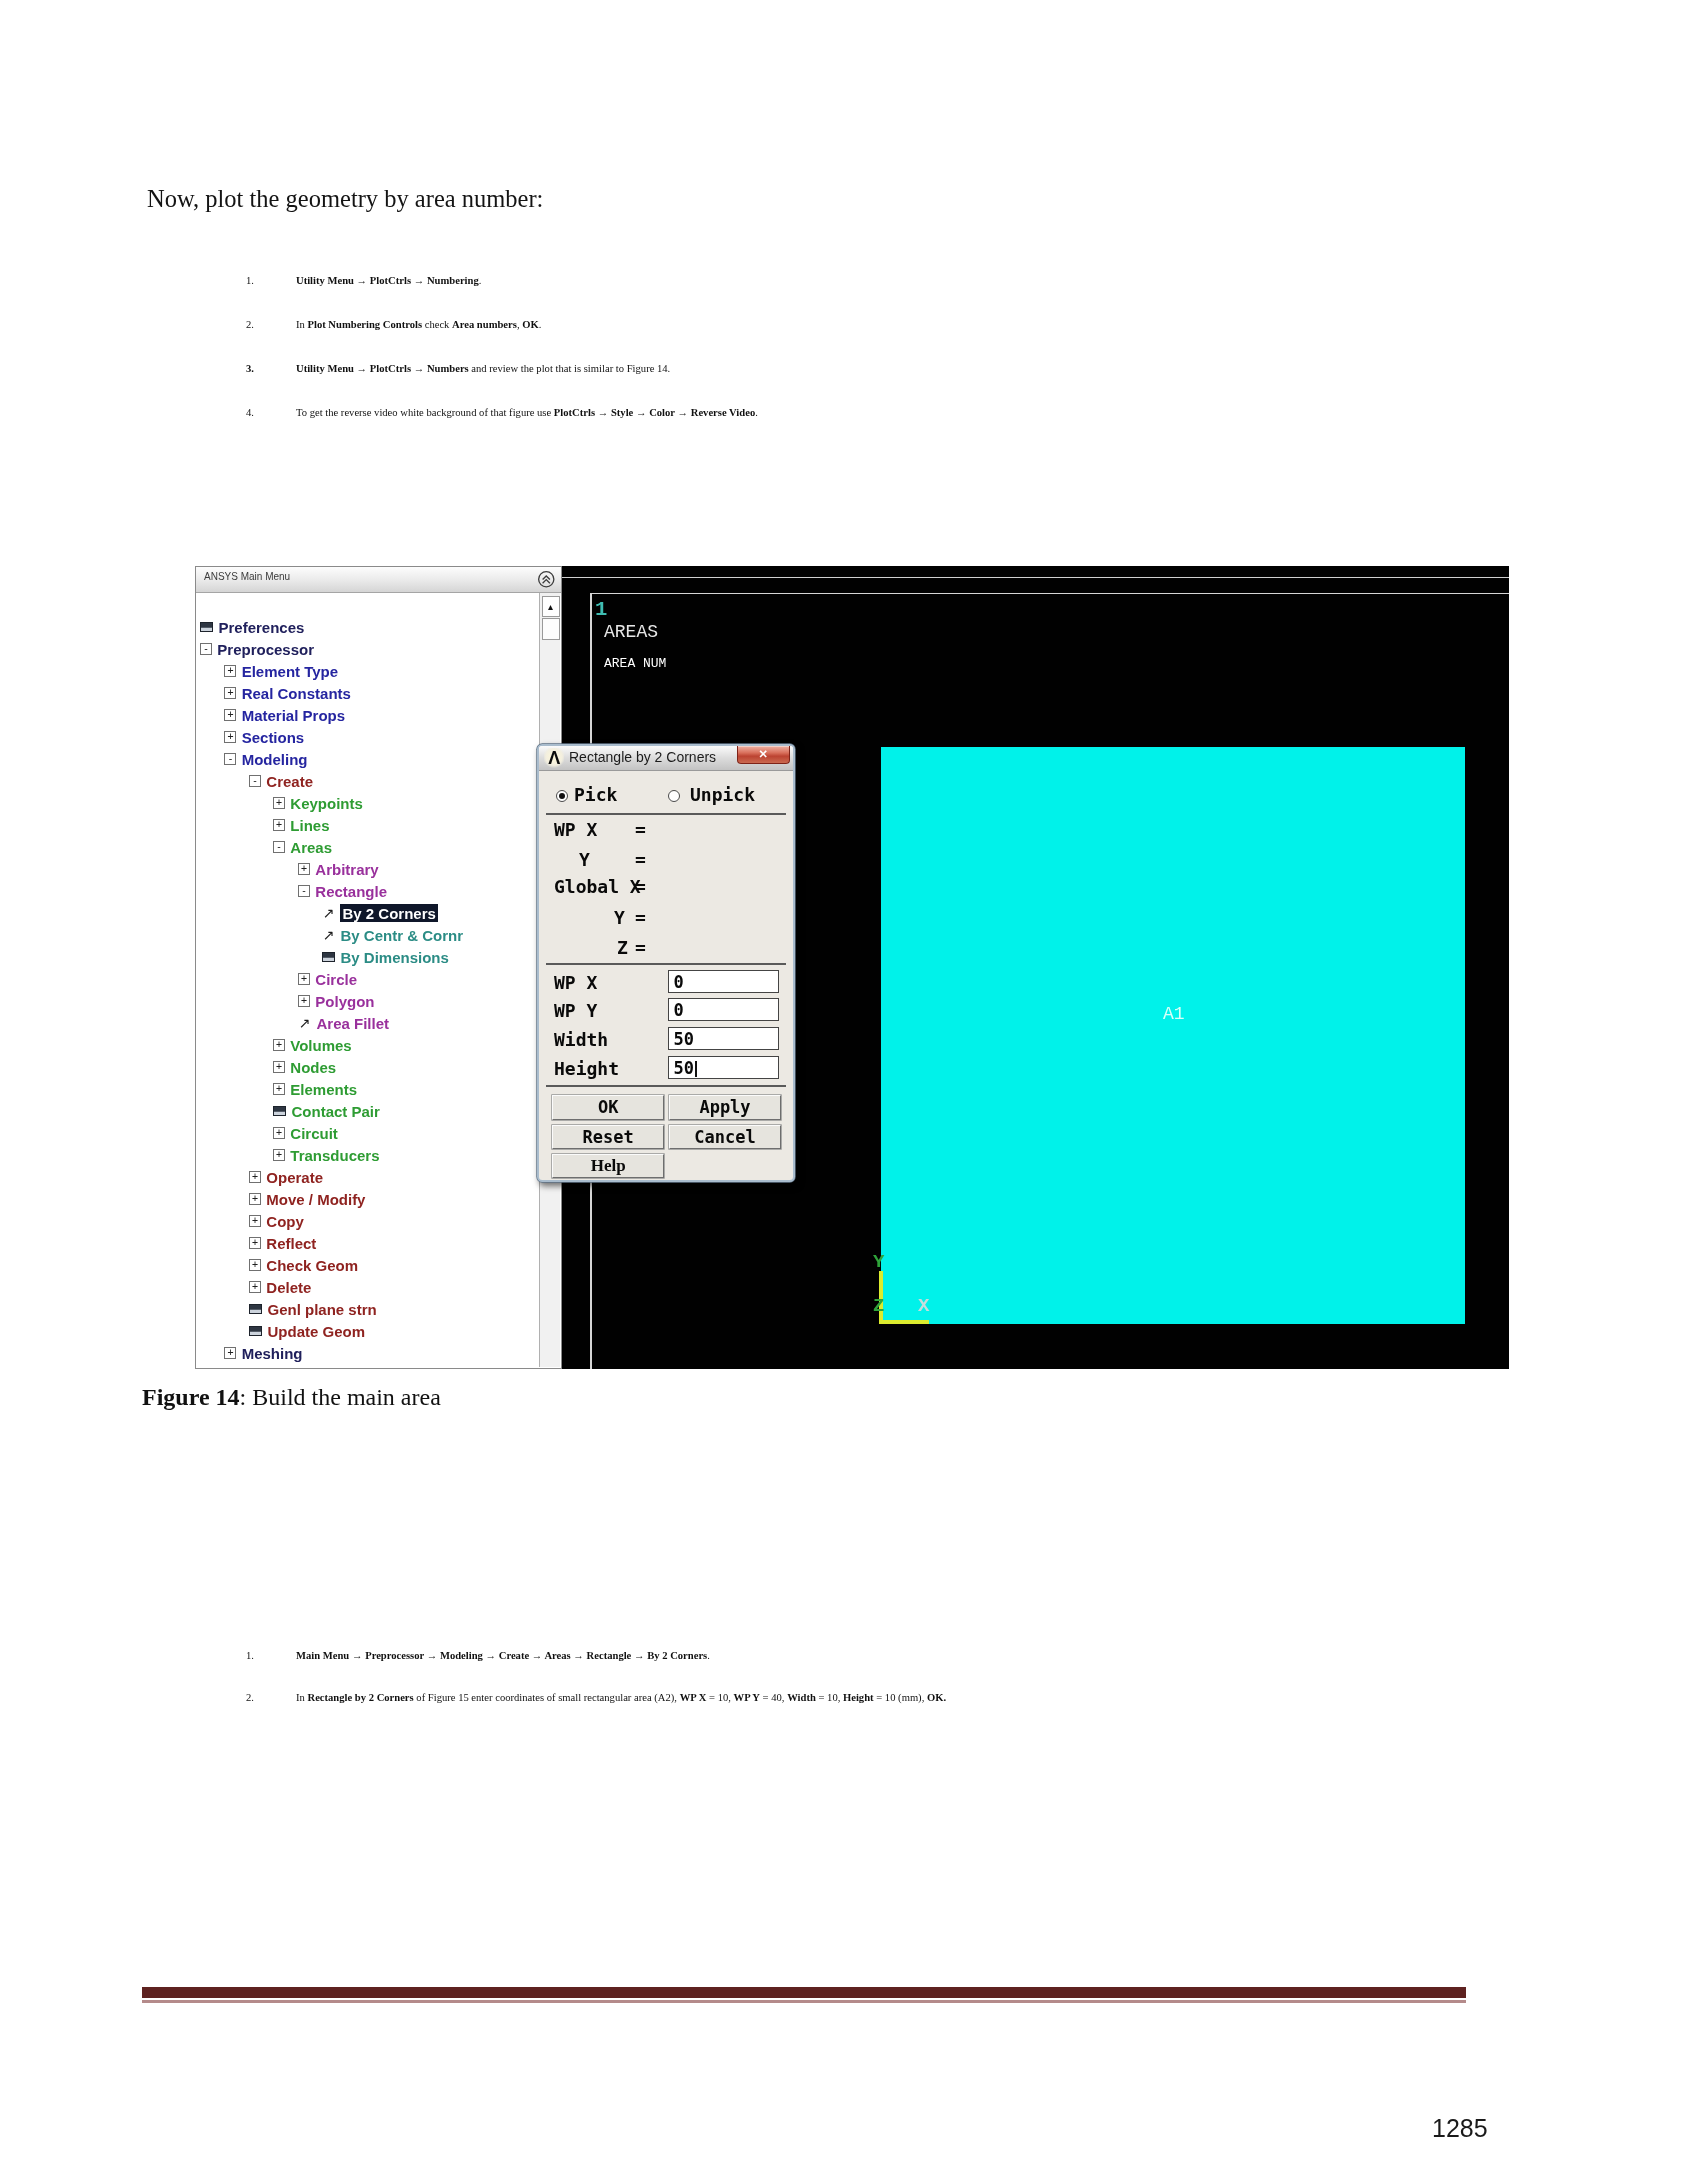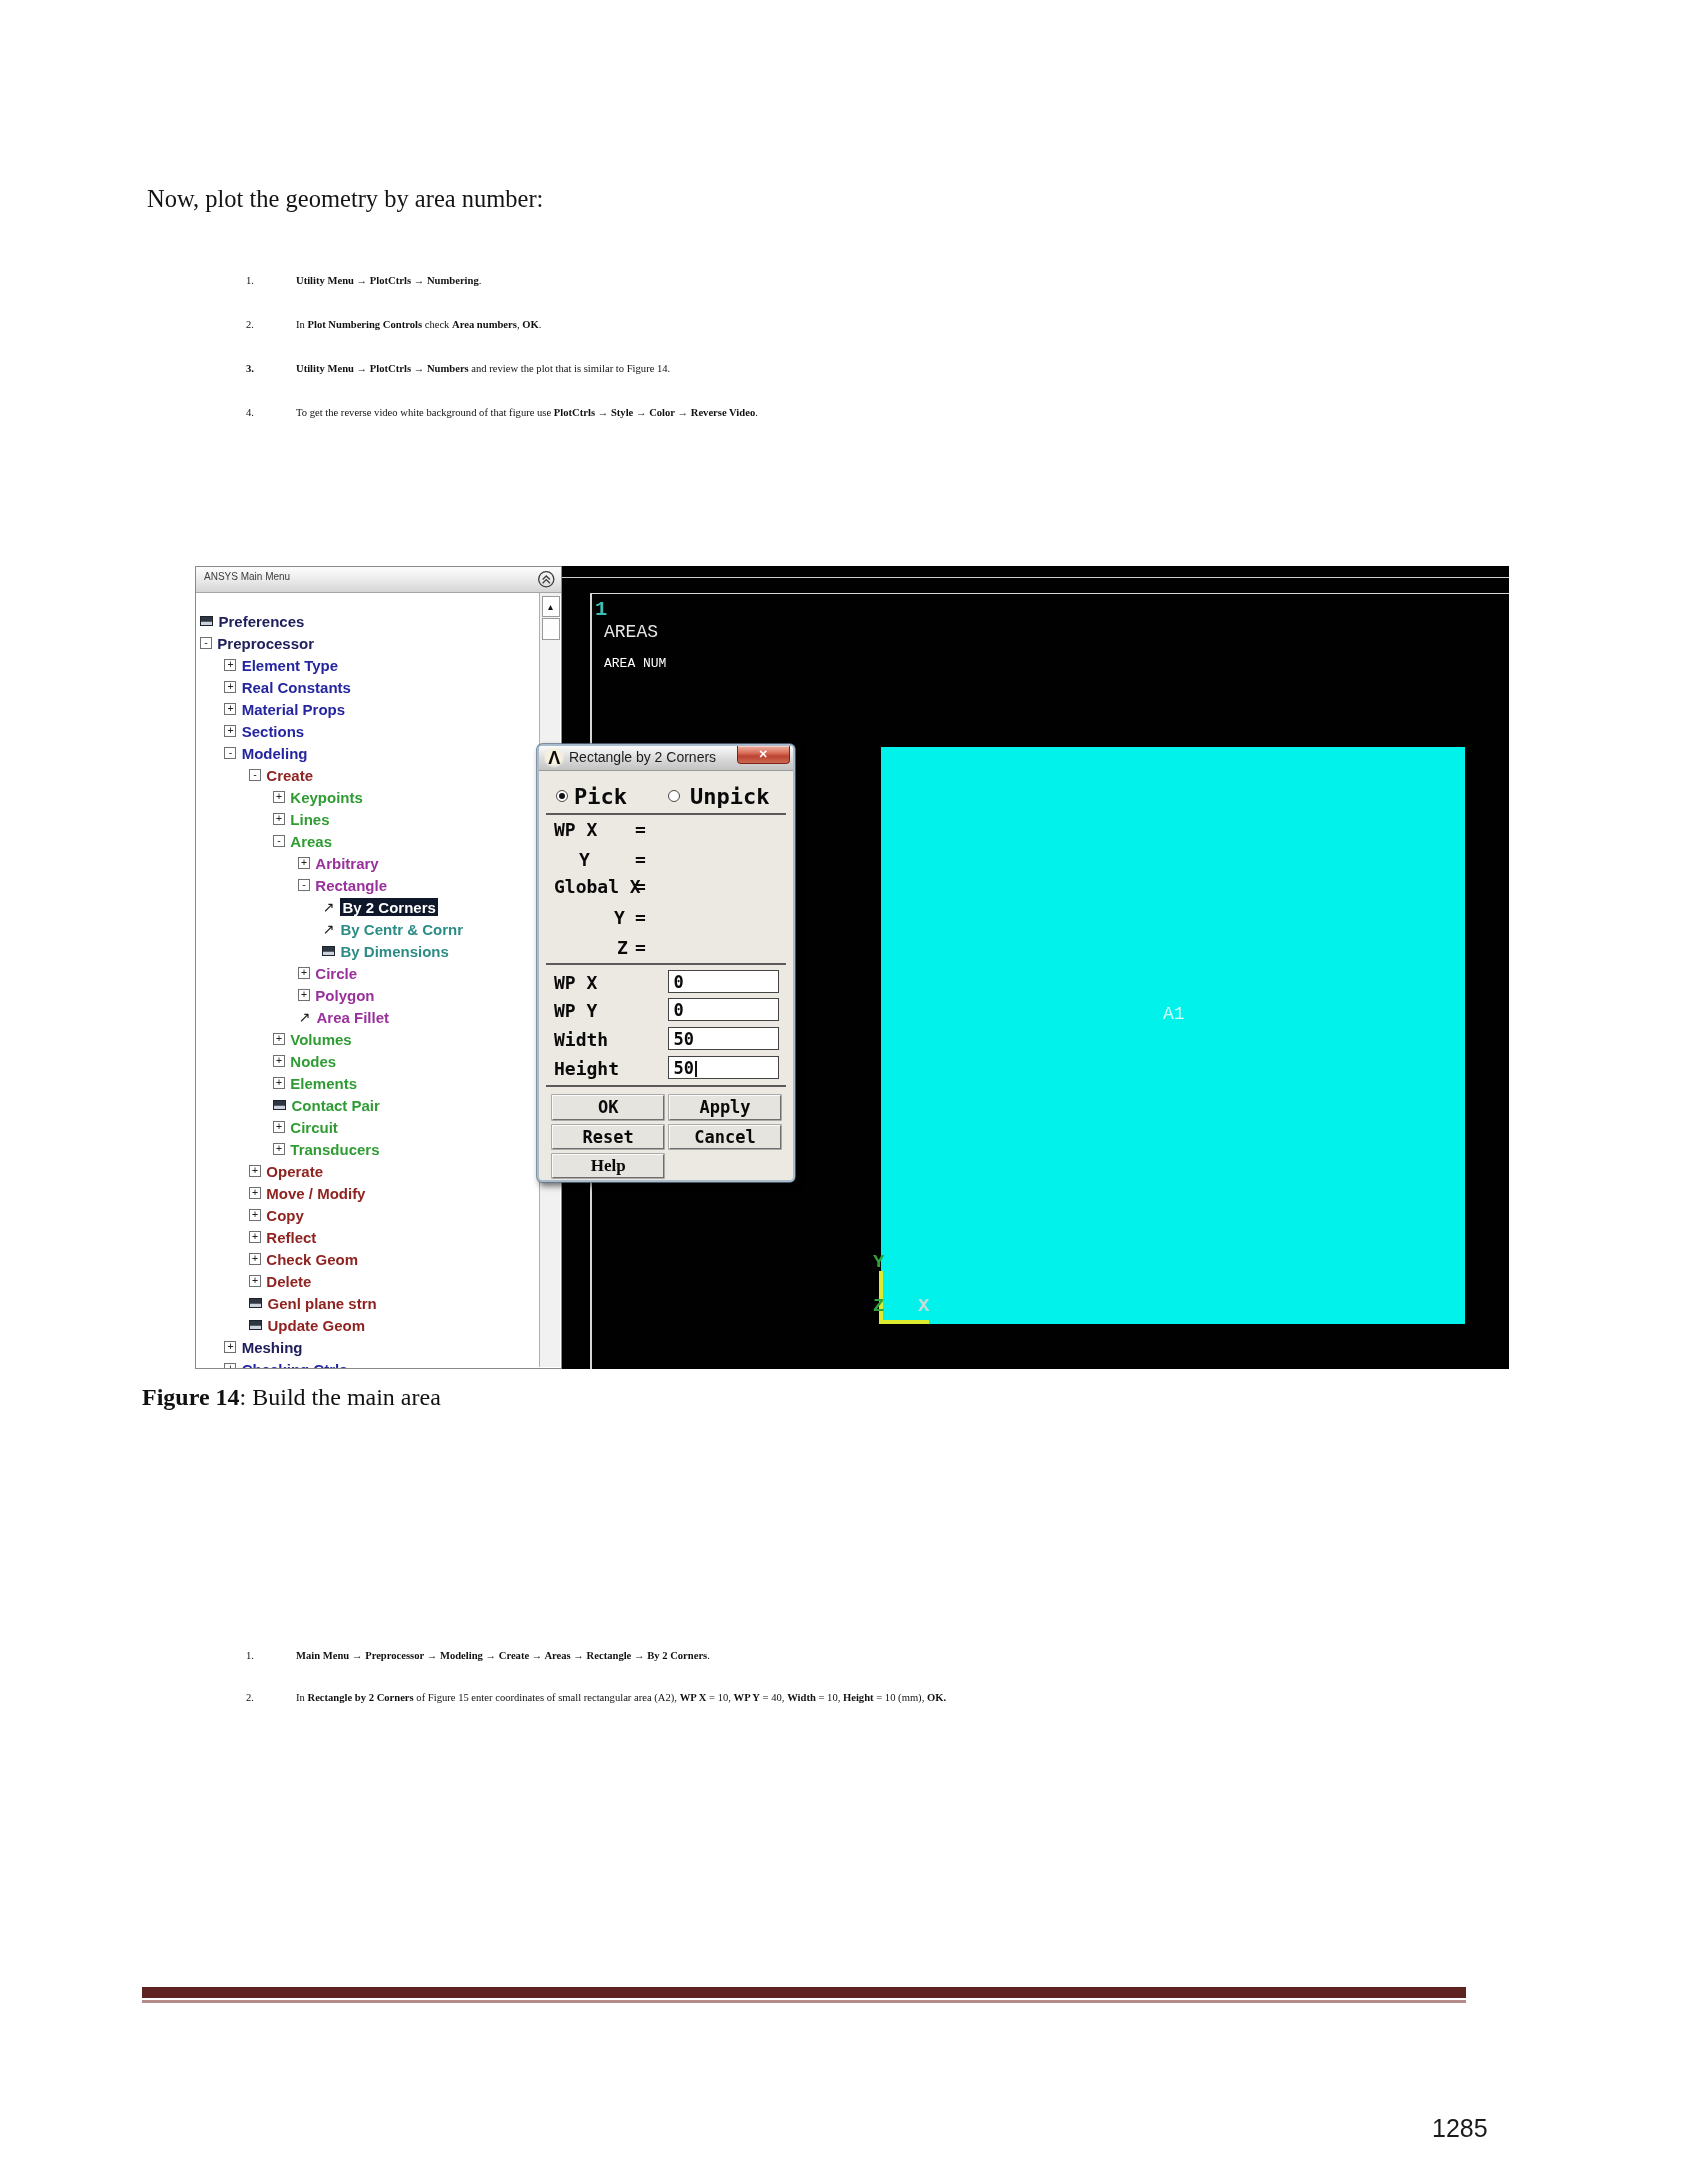--- a/index.html
+++ b/index.html
@@ -26,21 +26,21 @@
 
   
   #menu-window{position:absolute;left:0;top:0;width:367px;height:803px;background:#fff;
                border:0.7px solid #8a8a8a;box-sizing:border-box;overflow:hidden;
                font-family:"Liberation Sans", sans-serif;}
   #menu-titlebar{position:absolute;left:0;top:0;right:0;height:25px;
                  background:linear-gradient(#fdfdfd,#e9e9e9 55%,#d5d5d5);border-bottom:0.7px solid #a5a5a5;}
   #menu-title{position:absolute;left:8px;top:4px;font-size:10px;color:#3c3c3c;}
   #menu-collapse{position:absolute;right:5.3px;top:3.3px;width:18.5px;height:18.5px;cursor:pointer;}
   #menu-tree{position:absolute;left:0;top:26px;right:0;bottom:0;background:#fff;
-             padding-top:17px;box-sizing:border-box;overflow:hidden;}
+             padding-top:23px;box-sizing:border-box;overflow:hidden;}
   .trow{height:22px;display:flex;align-items:center;font-weight:bold;font-size:15px;white-space:nowrap;}
   .lv0{padding-left:4px;} .lv1{padding-left:28.4px;} .lv2{padding-left:53px;}
   .lv3{padding-left:77px;} .lv4{padding-left:102px;} .lv5{padding-left:126px;}
   .ticon{flex:0 0 auto;margin-right:5.3px;display:inline-flex;align-items:center;justify-content:center;}
   .ic-plus,.ic-minus{width:10px;height:10px;border:0.7px solid #707070;background:#fff;
         font-family:"DejaVu Sans Mono", monospace;font-size:10px;line-height:8.6px;color:#222;font-weight:normal;}
   .ic-plus::before{content:"+";} .ic-minus::before{content:"-";}
   .ic-dlg{width:11.2px;height:8.6px;background:#2e3642;border:0.7px solid #1d232c;
           box-shadow:inset 0 -3.3px 0 #ccd3dc;}
   .ic-arrow{width:13.2px;height:13.2px;font-size:14px;color:#1c1c1c;font-weight:normal;}
@@ -94,21 +94,21 @@
              border:0.7px solid #7e2318;border-top:none;box-sizing:border-box;
              box-shadow:inset 0 0.7px 0 rgba(255,255,255,.55);
              display:flex;align-items:center;justify-content:center;
              color:#fff;font-family:"Liberation Sans", sans-serif;font-size:11.2px;font-weight:bold;}
   #dlg-close::before{content:"✕";}
   .dlg-sep{position:absolute;left:6.6px;right:6.6px;height:2px;background:#5a5a5a;}
   #sep1{top:67px;} #sep2{top:217px;} #sep3{top:339px;}
   .radio{position:absolute;width:10px;height:10px;border:1.3px solid #4a4a4a;border-radius:50%;background:#fff;}
   .radio.on::after{content:"";position:absolute;left:2px;top:2px;width:6px;height:6px;border-radius:50%;background:#111;}
   #radio-pick{left:16.5px;top:44px;} #radio-unpick{left:129px;top:44px;}
-  .radio-label{position:absolute;font-size:22px;font-weight:bold;color:#0a0a0a;}
+  .radio-label{position:absolute;font-size:18px;font-weight:bold;color:#0a0a0a;}
   #lbl-pick{left:35px;top:38px;} #lbl-unpick{left:151px;top:38px;}
   .ro-label{position:absolute;font-size:18px;font-weight:bold;color:#0a0a0a;white-space:pre;}
   .ro-eq{position:absolute;left:96px;font-size:18px;font-weight:bold;color:#0a0a0a;}
   #ro0l{left:15px;top:73px;} #ro0e{top:73px;}
   #ro1l{left:40px;top:103px;} #ro1e{top:103px;}
   #ro2l{left:15px;top:130px;} #ro2e{top:130px;}
   #ro3l{left:75px;top:161px;} #ro3e{top:161px;}
   #ro4l{left:78px;top:191px;} #ro4e{top:191px;}
   .fld-label{position:absolute;left:15px;font-size:18px;font-weight:bold;color:#0a0a0a;}
   .fld-box{position:absolute;left:129px;width:111px;height:22.5px;background:#fff;border:1.3px solid #444;

